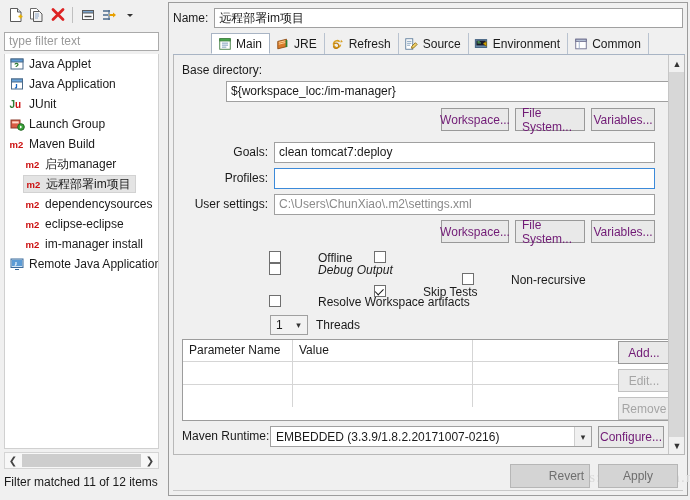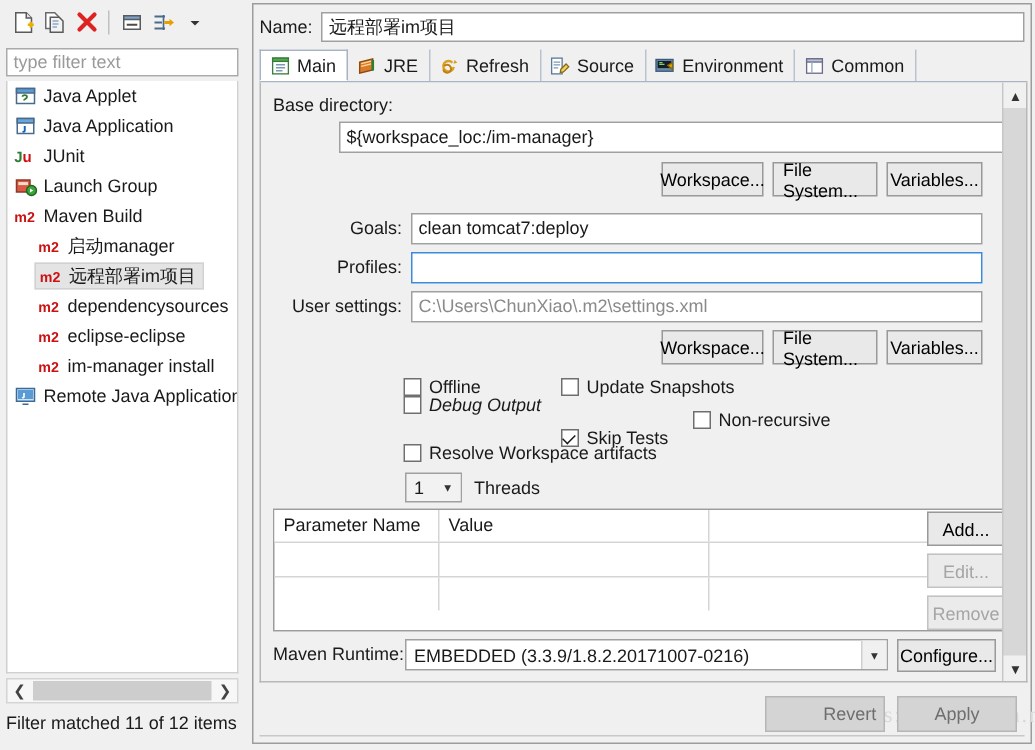--- a/index.html
+++ b/index.html
@@ -97,20 +97,21 @@
   }
   .tab {
     height: 21px; display: flex; align-items: center; padding: 0 7px 0 5px;
     font-size: 12px; background: transparent; position: relative;
     border-right: 1px solid #b9c3d0;
     color: #1a1a1a;
   }
   .tab.active {
     background: #ffffff; border: 1px solid #a8b4c4; border-bottom: 1px solid #ffffff;
     font-weight: normal;
+    margin-left: 38px;
   }
   .tab-icon {
     width: 15px; height: 15px; margin-right: 4px; flex: 0 0 15px;
     display: inline-flex; align-items: center; justify-content: center;
   }
 
   
   #content {
     position: absolute; left: 4px; top: 52px; width: 512px; height: 400px;
     background: #f0f0f0; border: 1px solid #b8b8b8; border-top: none;
@@ -130,26 +131,26 @@
   .txt {
     border: 1px solid #a0a0a0; background: #ffffff; height: 21px;
     font-family: "Liberation Sans", sans-serif; font-size: 12px;
     padding: 0 4px; line-height: 19px; outline: none; color: #1a1a1a;
   }
   .txt.focused { border: 1px solid #3c8ad9; }
   .txt.readonly { color: #8a8a8a; }
   .btn {
     border: 1px solid #999999; background: #e9e9e9; height: 23px;
     font-family: "Liberation Sans", sans-serif; font-size: 12px;
-    color: #000000; display: inline-flex; align-items: center; justify-content: center;
+    color: #701a75; display: inline-flex; align-items: center; justify-content: center;
     padding: 0 6px;
   }
   .btn.disabled { color: #a5a5a5; background: #ebebeb; border-color: #c2c2c2; }
 
-  .cbrow { display: flex; align-items: center; font-size: 12px; }
+  .cbrow { display: flex; font-size: 12px; gap: 32px; }
   .cb {
     width: 12px; height: 12px; border: 1px solid #6f6f6f; background: #ffffff;
     margin-right: 5px; display: inline-flex; align-items: center; justify-content: center;
     flex: 0 0 12px;
   }
   .cb.checked::after {
     content: ""; width: 7px; height: 4px; border-left: 1.6px solid #1a1a1a;
     border-bottom: 1.6px solid #1a1a1a; transform: rotate(-45deg) translate(0px,-1px);
   }
 
@@ -469,21 +470,20 @@
         <div class="btn" style="width:70px;">File System...</div>
         <div class="btn" style="width:64px;">Variables...</div>
       </div>
 
       <div class="cbrow" style="position:absolute;left:95px;top:196px;">
         <span class="cb"></span>
         <span>Offline</span>
       </div>
       <div class="cbrow" style="position:absolute;left:200px;top:196px;">
         <span class="cb"></span>
-        <span>Update Snapshots</span>
       </div>
       <div class="cbrow" style="position:absolute;left:95px;top:208px;font-style:italic;">
         <span class="cb"></span>
         <span>Debug Output</span>
       </div>
       <div class="cbrow" style="position:absolute;left:200px;top:218px;margin-top:12px;">
         <span class="cb checked"></span>
         <span>Skip Tests</span>
       </div>
       <div class="cbrow" style="position:absolute;left:288px;top:218px;">

